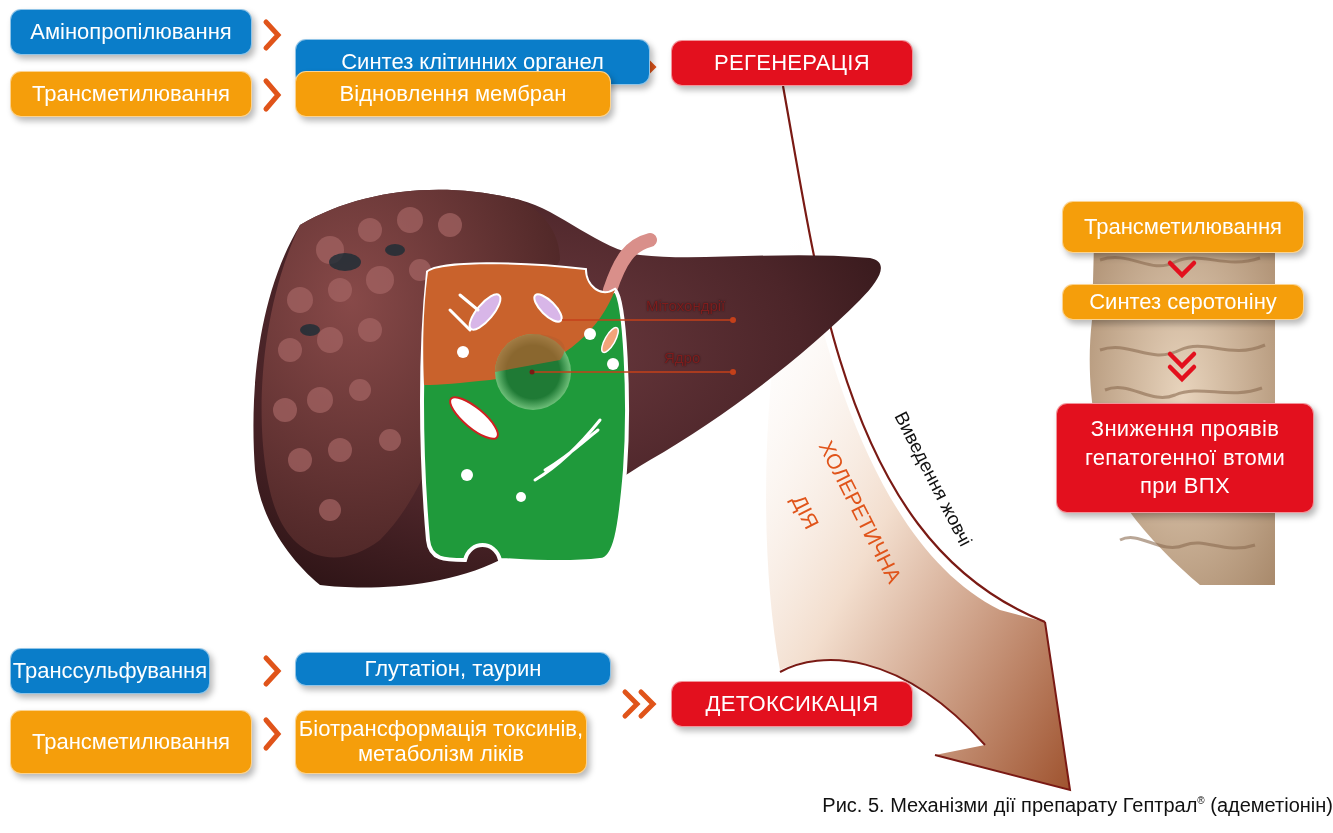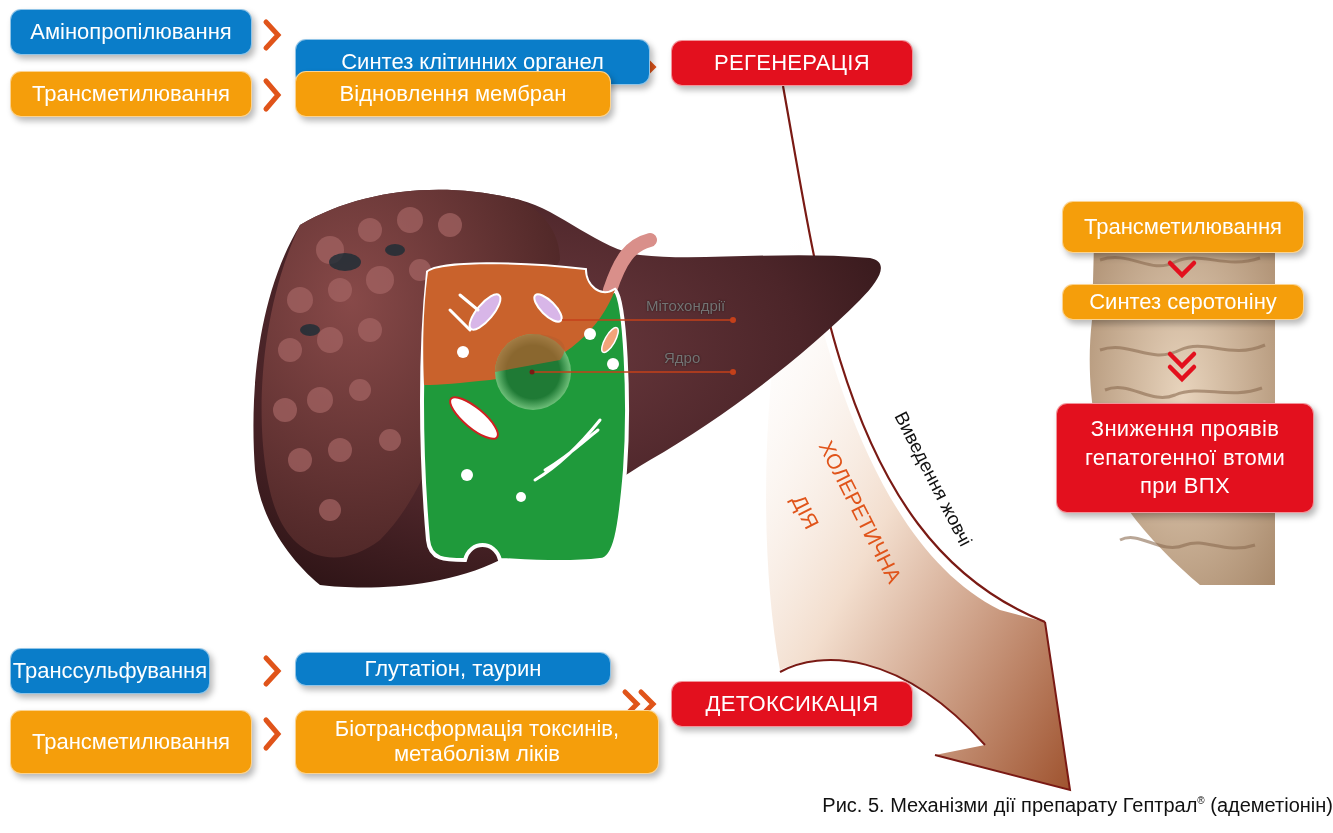--- a/index.html
+++ b/index.html
@@ -16,21 +16,21 @@
       text-align: center;
       box-shadow: 3px 4px 6px rgba(0,0,0,0.28);
       font-size: 22px; line-height: 1.12;
       border: 1px solid rgba(255,255,255,0.55);
     }
     .blue { background: #0a7dc9; }
     .orange { background: #f59e0b; }
     .red { background: #e3101e; font-size: 22px; letter-spacing: 0.3px; }
     .abs { position: absolute; }
     .cell-label {
-      position: absolute; color: #737373; font-size: 15px;
+      position: absolute; color: #7f1d1d; font-size: 15px;
       text-shadow: 0 0 2px rgba(0,0,0,0.6);
     }
     .caption {
       position: absolute; left: 0; width: 1333px; top: 794px;
       text-align: right; font-size: 20px; color: #111111;
     }
     .caption sup { font-size: 10px; }
   </style>
 </head>
 <body>
@@ -170,21 +170,21 @@
 
 <div class="box blue" style="left:10px;top:648px;width:200px;height:46px;">
   <span>Транссульфування</span>
 </div>
 <div class="box blue" style="left:295px;top:652px;width:316px;height:34px;">
   <span>Глутатіон, таурин</span>
 </div>
 <div class="box orange" style="left:10px;top:710px;width:242px;height:64px;">
   <span>Трансметилювання</span>
 </div>
-<div class="box orange" style="left:295px;top:710px;width:364px;height:64px;flex-direction:column;text-align:right;">
+<div class="box orange" style="left:295px;top:710px;width:292px;height:64px;flex-direction:column;text-align:right;">
   <span>Біотрансформація токсинів,</span>
   <span>метаболізм ліків</span>
 </div>
 <div class="box red" style="left:671px;top:681px;width:242px;height:46px;">
   <span>ДЕТОКСИКАЦІЯ</span>
 </div>
 
 <div class="box orange" style="left:1062px;top:201px;width:242px;height:52px;">
   <span>Трансметилювання</span>
 </div>

